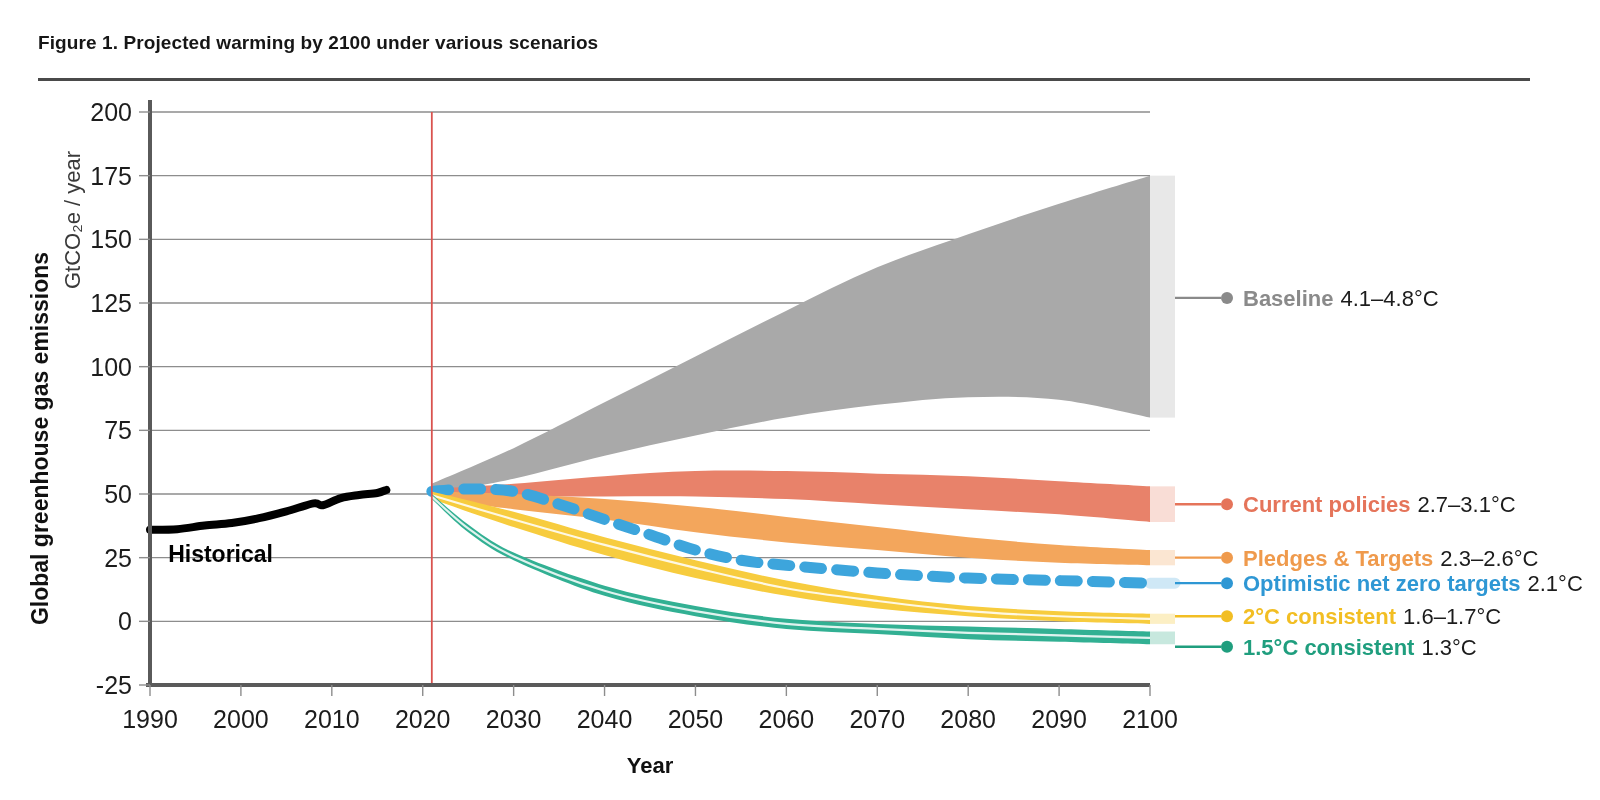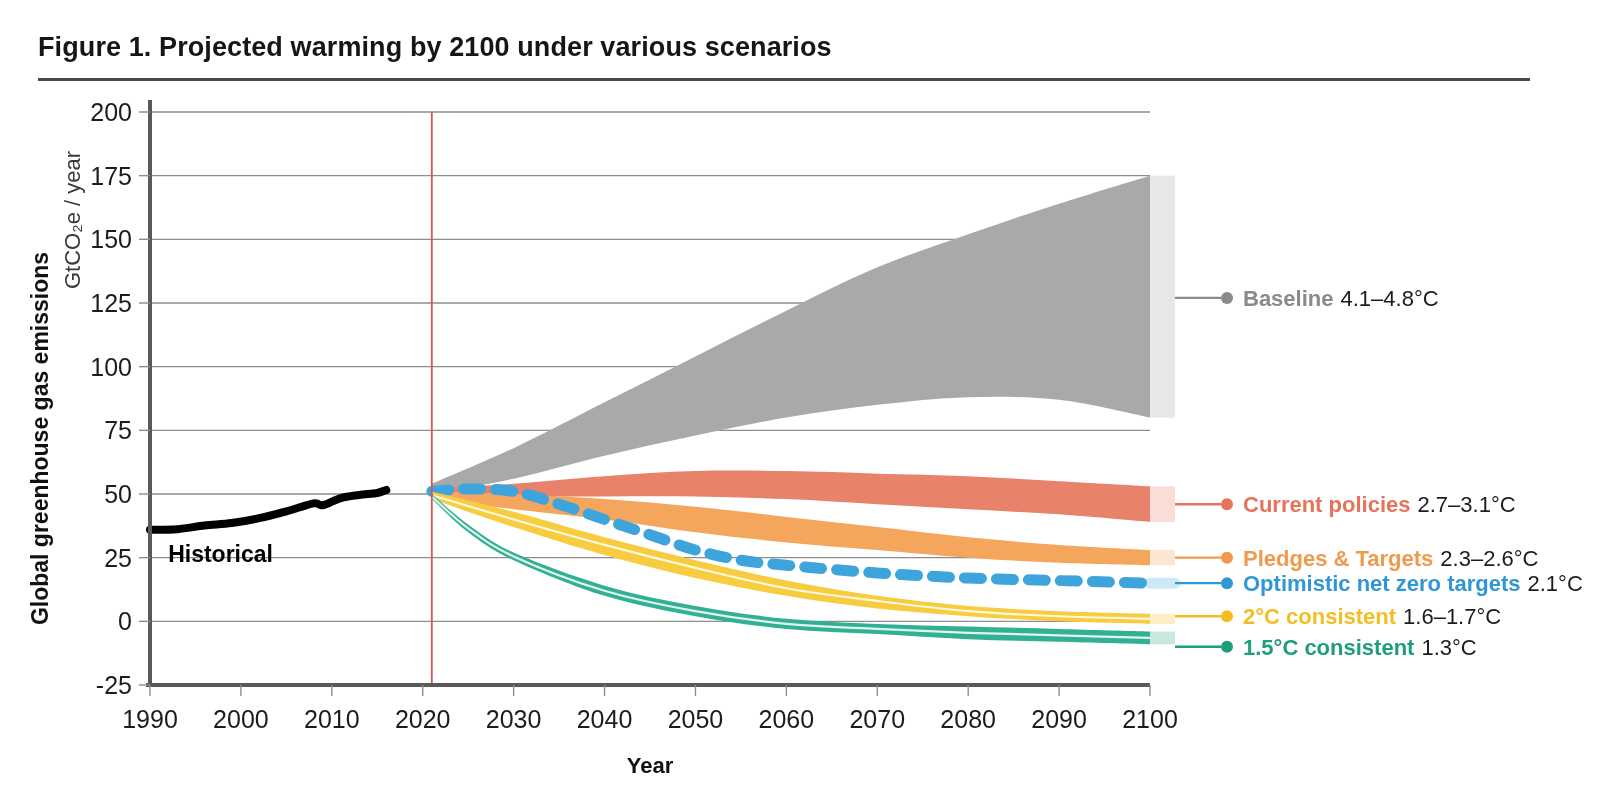--- a/index.html
+++ b/index.html
@@ -17,21 +17,21 @@
   #figure-root {
     position: relative;
     width: 1600px;
     height: 800px;
     background: #ffffff;
   }
   .fig-title {
     position: absolute;
     left: 38px;
     top: 32px;
-    font-size: 27px;
+    font-size: 19px;
     font-weight: 700;
     letter-spacing: 0.1px;
     color: #161616;
     white-space: nowrap;
   }
   .title-rule {
     position: absolute;
     left: 38px;
     top: 78px;
     width: 1492px;

